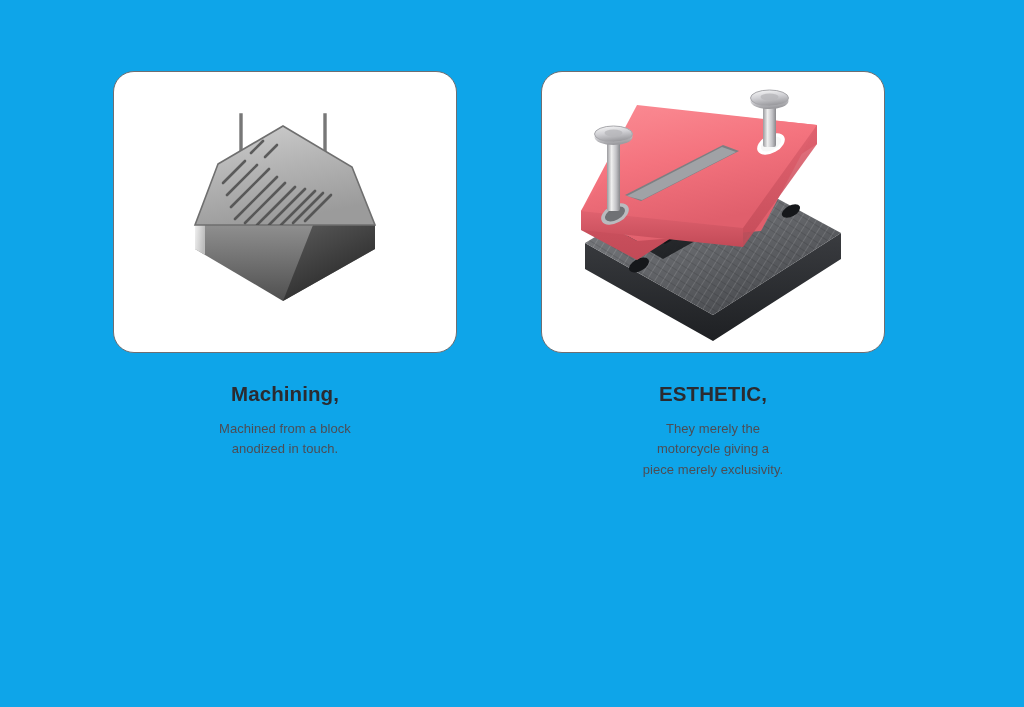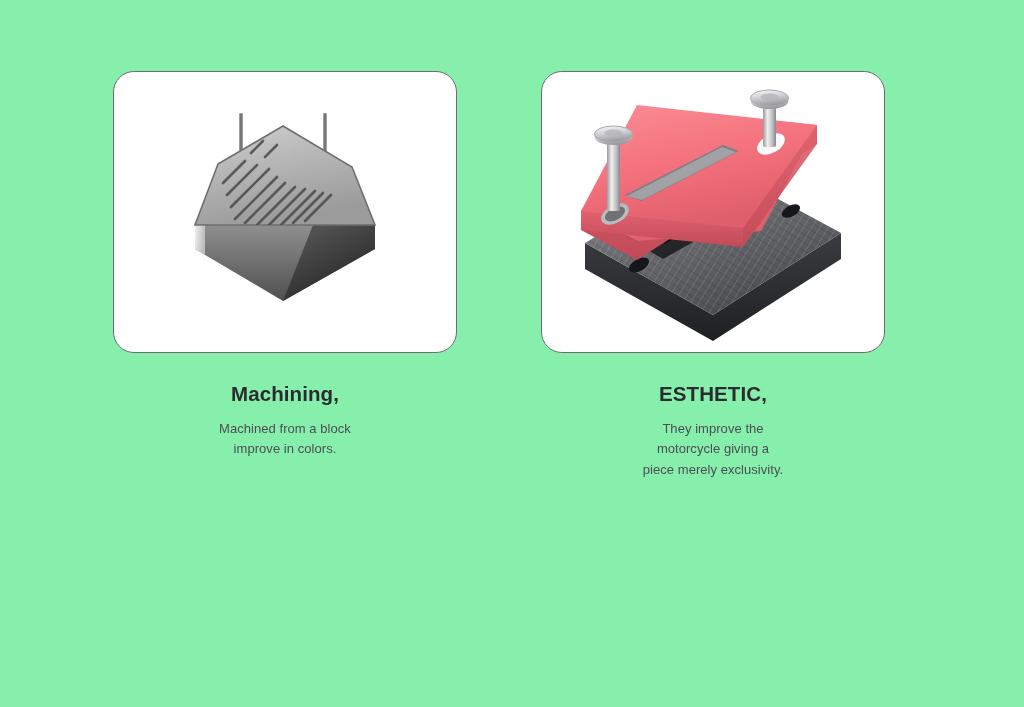--- a/index.html
+++ b/index.html
@@ -6,21 +6,21 @@
   * { margin:0; padding:0; box-sizing:border-box; }
   html, body {
     width:1024px; height:707px;
     background:#ffffff;
     font-family:"Liberation Sans", sans-serif;
     overflow:hidden;
   }
   .page {
     position:relative;
     width:1024px; height:707px;
-    background:#86efac;
+    background:#0ea5e9;
   }
 
   
   .col {
     position:absolute;
     top:0;
     width:430px;
     height:707px;
   }
   .col-left  { left:70px; }
@@ -131,21 +131,21 @@
             <line x1="100" y1="48" x2="112" y2="36"></line>
           </g>
         </svg>
       </div>
     </div>
 
     <div class="textblock">
       <div class="feature-title">Machining,</div>
       <div class="feature-desc">
         <span class="ln">Machined from a block</span>
-        <span class="ln">improve in colors.</span>
+        <span class="ln">anodized in touch.</span>
       </div>
     </div>
   </div>
 
   <div class="col col-right">
 
     <div class="card">
       <div class="card-inner">
         <svg width="300" height="258" viewBox="0 0 300 258" xmlns="http://www.w3.org/2000/svg">
           <defs>
@@ -234,20 +234,20 @@
           <ellipse cx="206.5" cy="18" rx="19" ry="8" fill="url(#boltHead)"></ellipse>
           <ellipse cx="206.5" cy="15" rx="19" ry="8" fill="url(#boltHead)" stroke="#a8a8ac" stroke-width="1"></ellipse>
           <ellipse cx="206.5" cy="14" rx="9" ry="3.4" fill="#b6b6ba" opacity="0.8"></ellipse>
         </svg>
       </div>
     </div>
 
     <div class="textblock">
       <div class="feature-title">ESTHETIC,</div>
       <div class="feature-desc">
-        <span class="ln">They improve the</span>
+        <span class="ln">They merely the</span>
         <span class="ln">motorcycle giving a</span>
         <span class="ln">piece merely exclusivity.</span>
       </div>
     </div>
   </div>
 
 </div>
 
 </body></html>

